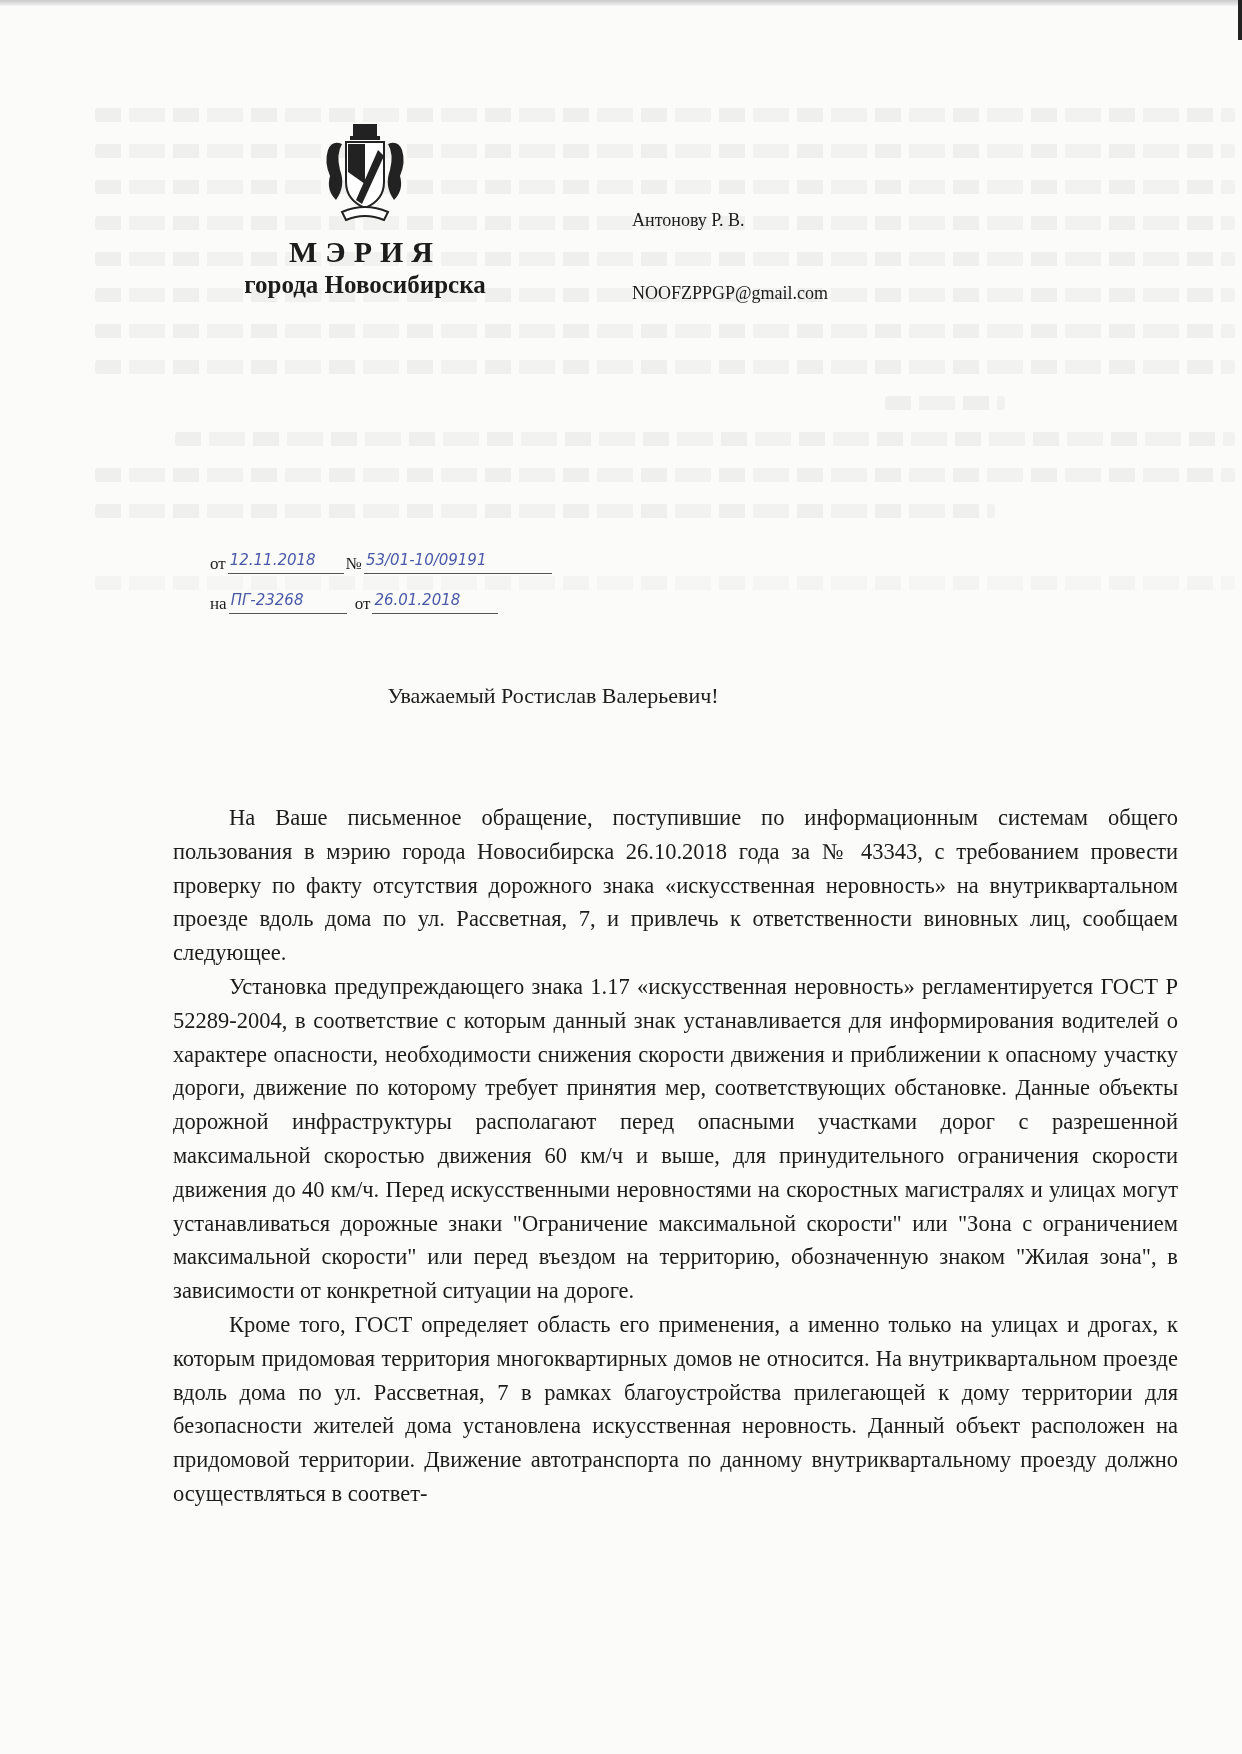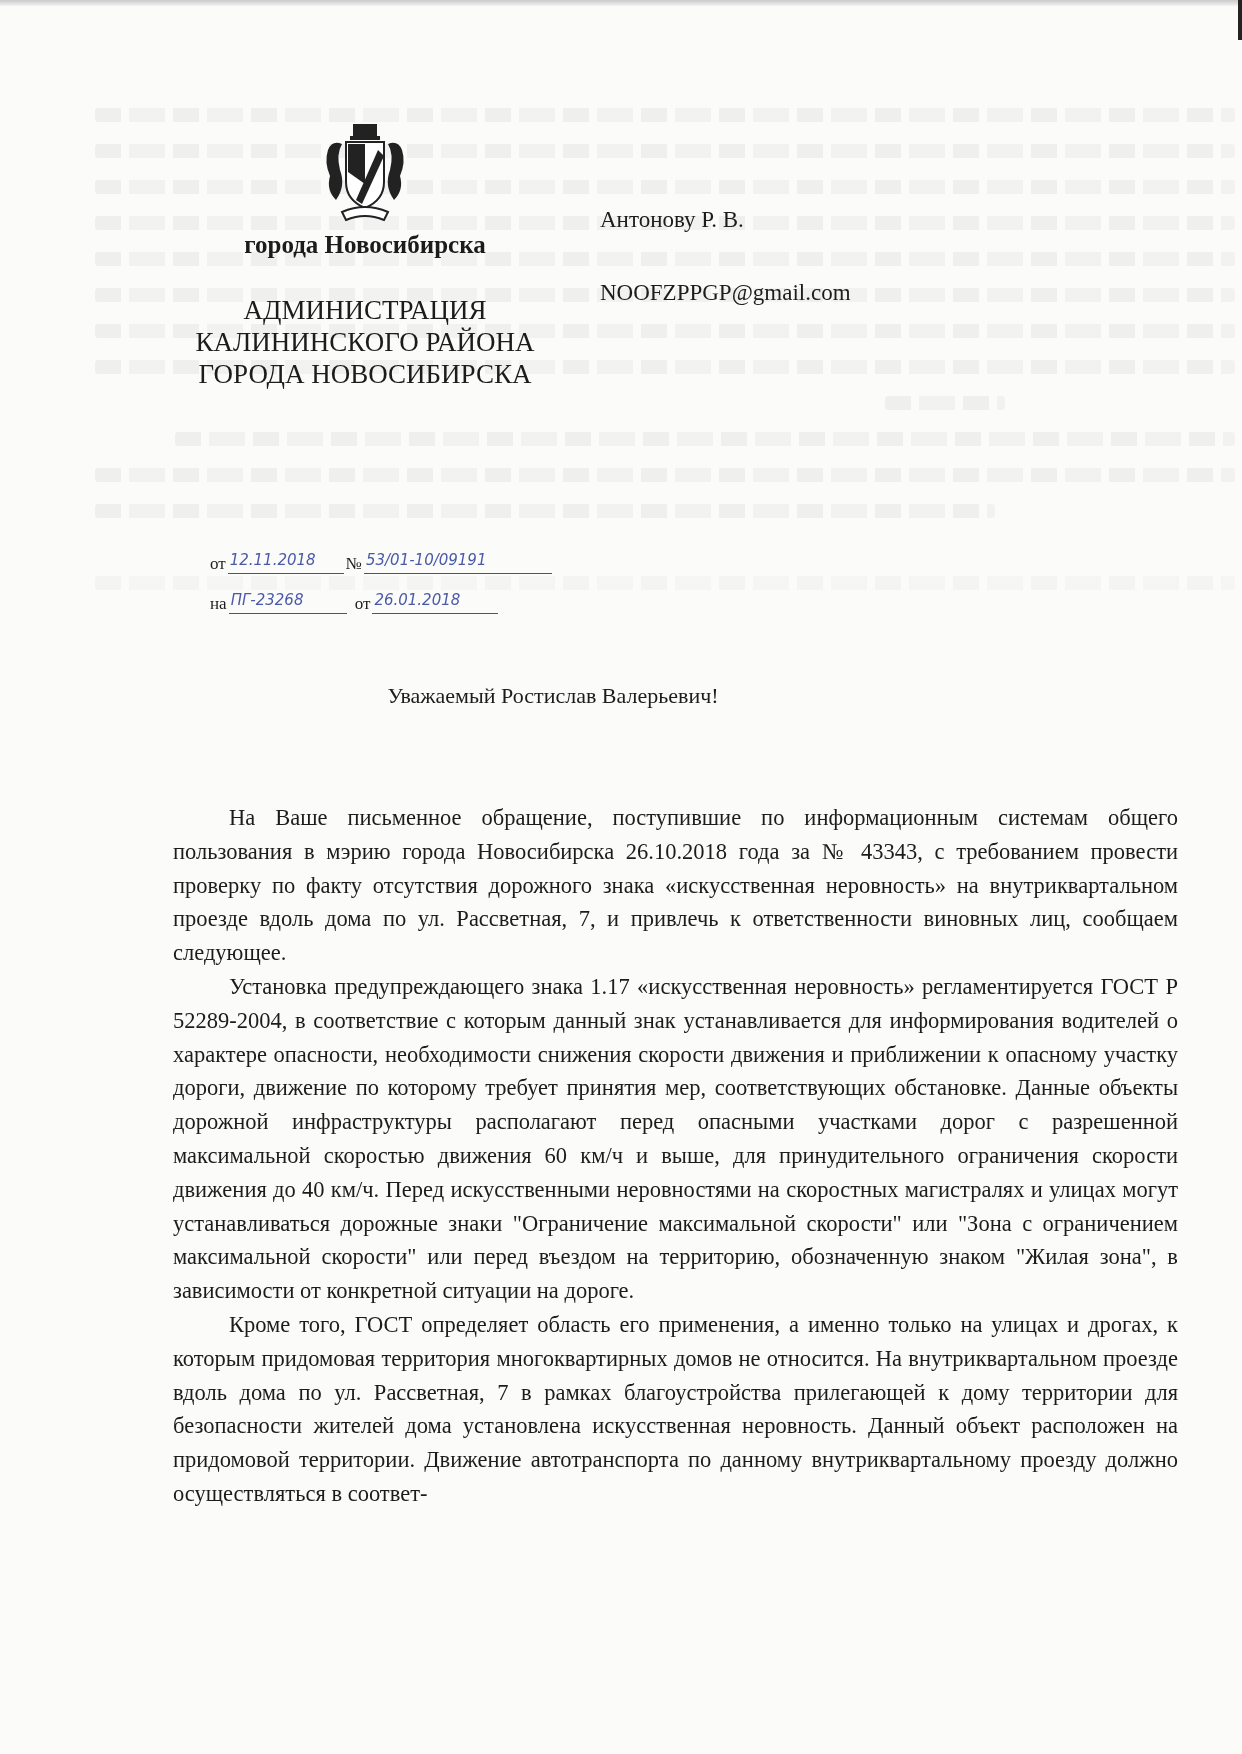--- a/index.html
+++ b/index.html
@@ -27,21 +27,21 @@
   .city { font-weight: bold; font-size: 25px; line-height: 30px; }
   .admin { font-size: 27px; line-height: 32px; margin-top: 34px; }
   .addr { font-size: 21px; line-height: 25px; }
 
   .reg { position: absolute; left: 210px; top: 538px; font-size: 17px; }
   .reg-row { display: flex; align-items: flex-end; height: 36px; }
   .reg-label { margin-right: 2px; }
   .hand { font-family: "DejaVu Sans", sans-serif; font-style: italic; color: #4a5aa8;
     font-size: 15px; border-bottom: 1px solid #555; padding: 0 6px 0 2px; line-height: 26px; }
 
-  .recipient { position: absolute; left: 600px; top: 205px; font-size: 23px; line-height: 30px; }
+  .recipient { position: absolute; left: 632px; top: 205px; font-size: 18px; line-height: 30px; }
   .recipient .email { margin-top: 43px; }
 
   .salutation { position: absolute; left: 0; width: 1106px; top: 683px; text-align: center; font-size: 22px; }
 
   .body { position: absolute; left: 173px; top: 753px; width: 1005px; font-size: 22.5px; line-height: 33.8px;
     text-align: justify; margin-top: 48px; }
   .body p { margin: 0; text-indent: 56px; }
 </style>
 </head>
 <body>
@@ -70,26 +70,22 @@
   <svg class="emblem" viewBox="0 0 90 110">
     <rect x="33" y="4" width="24" height="12" fill="#222"></rect>
     <path d="M30 16 h30 v4 h-30z" fill="#222"></path>
     <path d="M26 22 h38 v40 q0 18 -19 26 q-19 -8 -19 -26z" fill="#fff" stroke="#222" stroke-width="2"></path>
     <path d="M28 24 h17 v40 l-17 -12z" fill="#222"></path>
     <path d="M36 80 L58 30 L64 36 L42 84z" fill="#222"></path>
     <path d="M8 30 q4 -10 14 -6 q-6 10 -2 26 q6 16 -4 30 q-10 -10 -6 -24 q-6 -14 -2 -26z" fill="#222"></path>
     <path d="M82 30 q-4 -10 -14 -6 q6 10 2 26 q-6 16 4 30 q10 -10 6 -24 q6 -14 2 -26z" fill="#222"></path>
     <path d="M22 92 q23 -10 46 0 l-4 8 q-19 -8 -38 0z" fill="#fff" stroke="#222" stroke-width="2"></path>
   </svg>
+  <div class="mayor">МЭРИЯ</div>
   <div class="city">города Новосибирска</div>
-  <div class="admin">
-    <div>АДМИНИСТРАЦИЯ</div>
-    <div>КАЛИНИНСКОГО РАЙОНА</div>
-    <div>ГОРОДА НОВОСИБИРСКА</div>
-  </div>
 </div>
 
 <div class="reg">
   <div class="reg-row">
     <span class="reg-label">от</span>
     <span class="hand" style="width:108px">12.11.2018</span>
     <span class="reg-label" style="margin-left:2px">№</span>
     <span class="hand" style="width:180px">53/01-10/09191</span>
   </div>
   <div class="reg-row" style="margin-top:4px">

